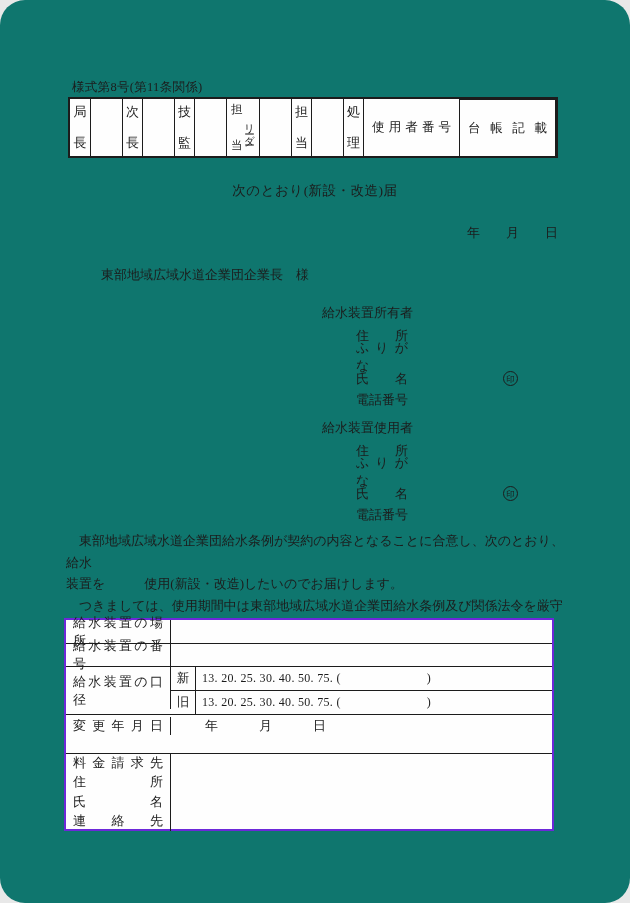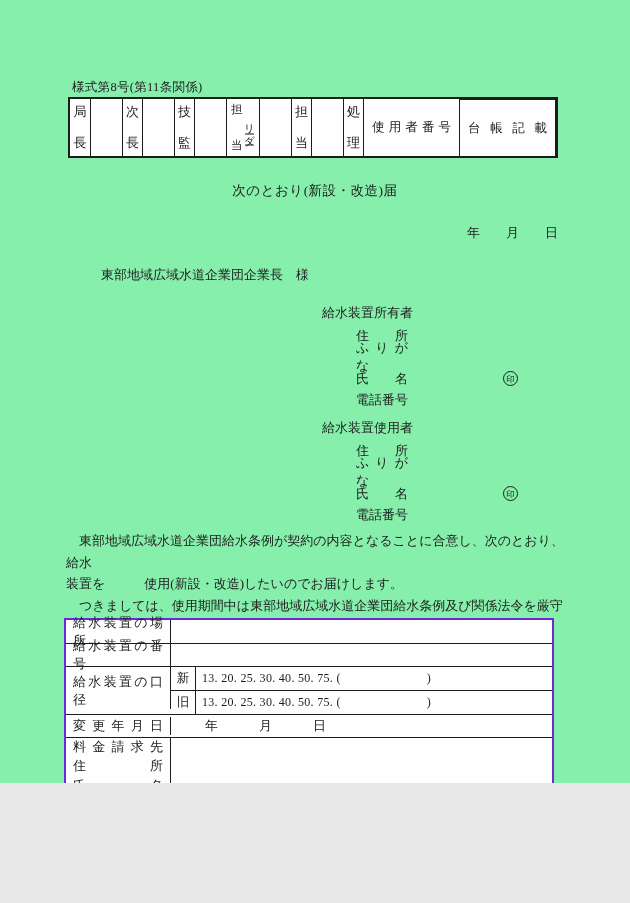--- a/index.html
+++ b/index.html
@@ -1,24 +1,25 @@
 <!DOCTYPE html>
 <html lang="ja"><head>
 <meta charset="utf-8">
 <style>
   html,body{margin:0;padding:0;}
   body{background:#e8e8e8;}
   .page{
     position:relative;
-    width:630px;height:783px;
+    width:630px;height:903px;
     margin:0 auto;
-    background:#86efac;
+    background:#0f766e;
     color:#1c1c1c;
     font-family:"Liberation Serif","DejaVu Serif",serif;
     overflow:hidden;
+    border-radius:25px;
   }
   
   .form-no{position:absolute;left:72px;top:79px;font-size:12.5px;letter-spacing:0.3px;}
 
   
   .approval{
     position:absolute;left:68px;top:97px;width:490px;height:61px;
     display:flex;border:2px solid #1c1c1c;background:#fefefe;box-sizing:border-box;
   }
   .ac{box-sizing:border-box;height:100%;}
@@ -81,21 +82,21 @@
   .dlabel .just{width:100%;text-align:justify;text-align-last:justify;}
   .dvalue{flex:1;display:flex;align-items:center;box-sizing:border-box;}
   .dia-right{flex:1;display:flex;flex-direction:column;}
   .dsub{height:23px;display:flex;}
   .dsub + .dsub{border-top:1px solid #1c1c1c;}
   .njcell{width:24px;flex:0 0 auto;border-right:1px solid #1c1c1c;display:flex;
     align-items:center;justify-content:center;font-size:12.5px;}
   .dval{flex:1;display:flex;align-items:center;padding-left:6px;font-size:12px;
     letter-spacing:0.3px;}
   .chg{padding-left:34px;letter-spacing:0.5px;}
-  .tall{height:76px;}
+  .tall{height:76px;margin-top:16px;}
   .tall .dlabel{justify-content:center;gap:0;}
   .tall .dlabel .just{line-height:19.5px;}
 </style>
 </head>
 <body>
 
 <div class="page">
 
   <div class="form-no">様式第8号(第11条関係)</div>
 

